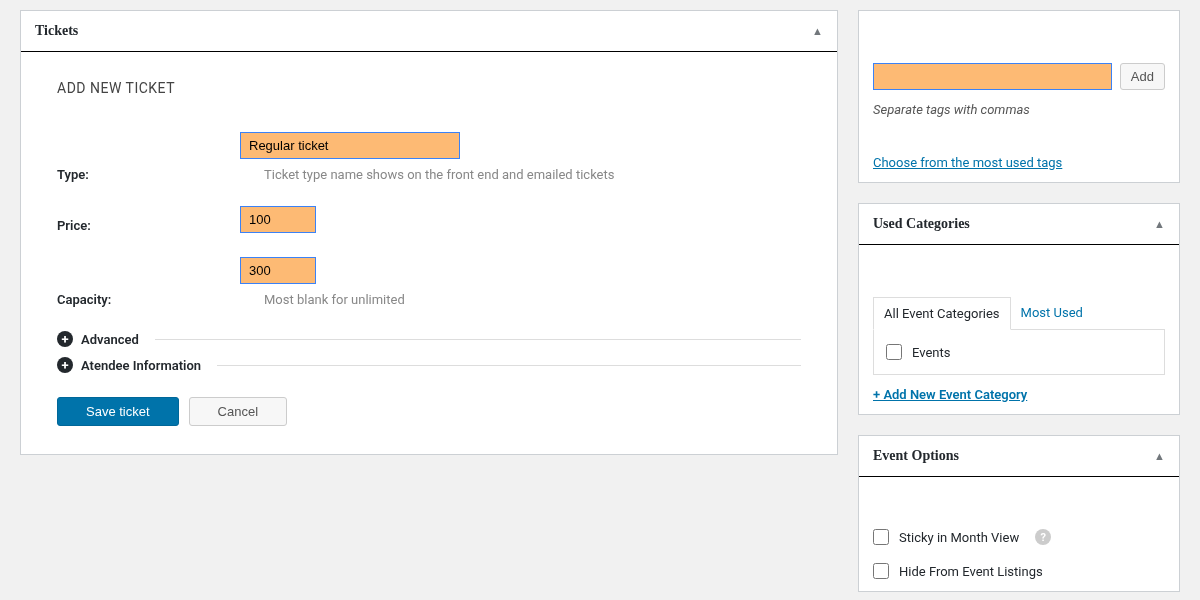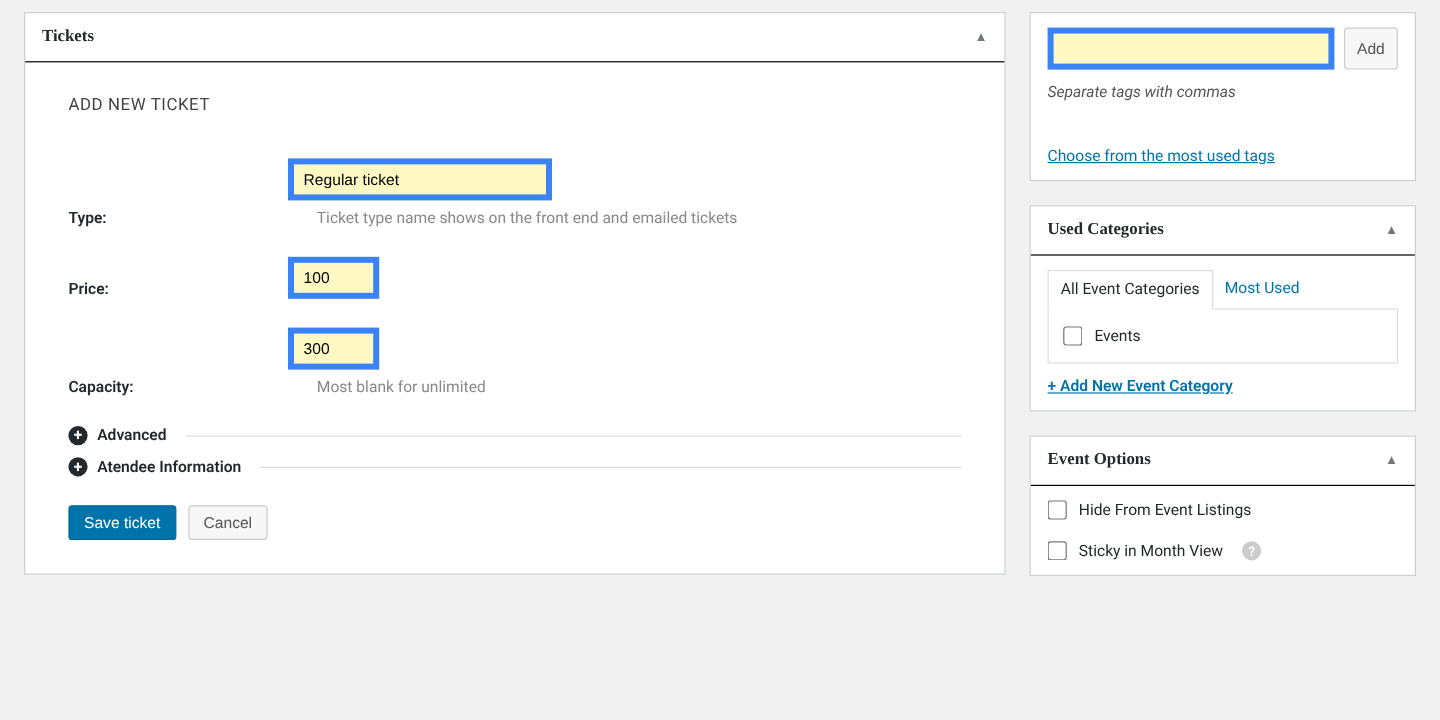--- a/index.html
+++ b/index.html
@@ -29,21 +29,21 @@
       border-bottom: 1px solid #000000;
       display: flex;
       justify-content: space-between;
       align-items: center;
       font-size: 14px;
       font-weight: 600;
       cursor: pointer;
       font-family: Liberation Serif, serif;
     }
     .tickets-body { padding: 28px 36px 28px 36px; }
-    .side-body { padding: 12px 14px; }
+    .side-body { padding: 12px 14px; margin-top: 40px; }
     .add-new-title {
       font-size: 14px;
       font-weight: 400;
       color: #444;
       letter-spacing: 0.5px;
       margin-bottom: 36px;
     }
     .form-row {
       display: flex;
       align-items: flex-end;
@@ -53,24 +53,24 @@
     .form-label {
       width: 160px;
       font-weight: 600;
       font-size: 13px;
       padding-top: 6px;
     }
     .form-field { flex: 1; }
     .text-input {
       width: 220px;
       padding: 5px 8px;
-      border: 5px solid #3b82f6;
+      border: 1px solid #3b82f6;
       border-radius: 0;
       font-size: 13px;
-      background: #fef9c3;
+      background: #fdba74;
     }
     .small-input { width: 76px; }
     .help-text {
       font-size: 13px;
       color: #888;
       margin-top: 8px;
       margin-left: 24px;
     }
     .expand-row {
       display: flex;
@@ -101,21 +101,21 @@
       flex: 1;
       height: 1px;
       background: #ddd;
     }
     .button-row {
       margin-top: 24px;
       display: flex;
       gap: 10px;
     }
     .btn {
-      padding: 6px 12px;
+      padding: 6px 28px;
       border: 1px solid #ccc;
       border-radius: 3px;
       background: #f7f7f7;
       font-size: 13px;
       cursor: pointer;
     }
     .btn-primary {
       background: #0073aa;
       border-color: #006799;
       color: #fff;
@@ -291,23 +291,23 @@
     </div>
 
     <div class="panel">
       <div class="panel-header">
         <span>Event Options</span>
         <span class="toggle-arrow">▲</span>
       </div>
       <div class="side-body">
         <div class="check-row">
           <input type="checkbox" style="">
-          <span>Hide From Event Listings</span>
+          <span>Sticky in Month View</span>
+          <span class="help-icon">?</span>
         </div>
         <div class="check-row">
           <input type="checkbox" style="">
-          <span>Sticky in Month View</span>
-          <span class="help-icon">?</span>
+          <span>Hide From Event Listings</span>
         </div>
       </div>
     </div>
   </div>
 </div>
 
 </body></html>

